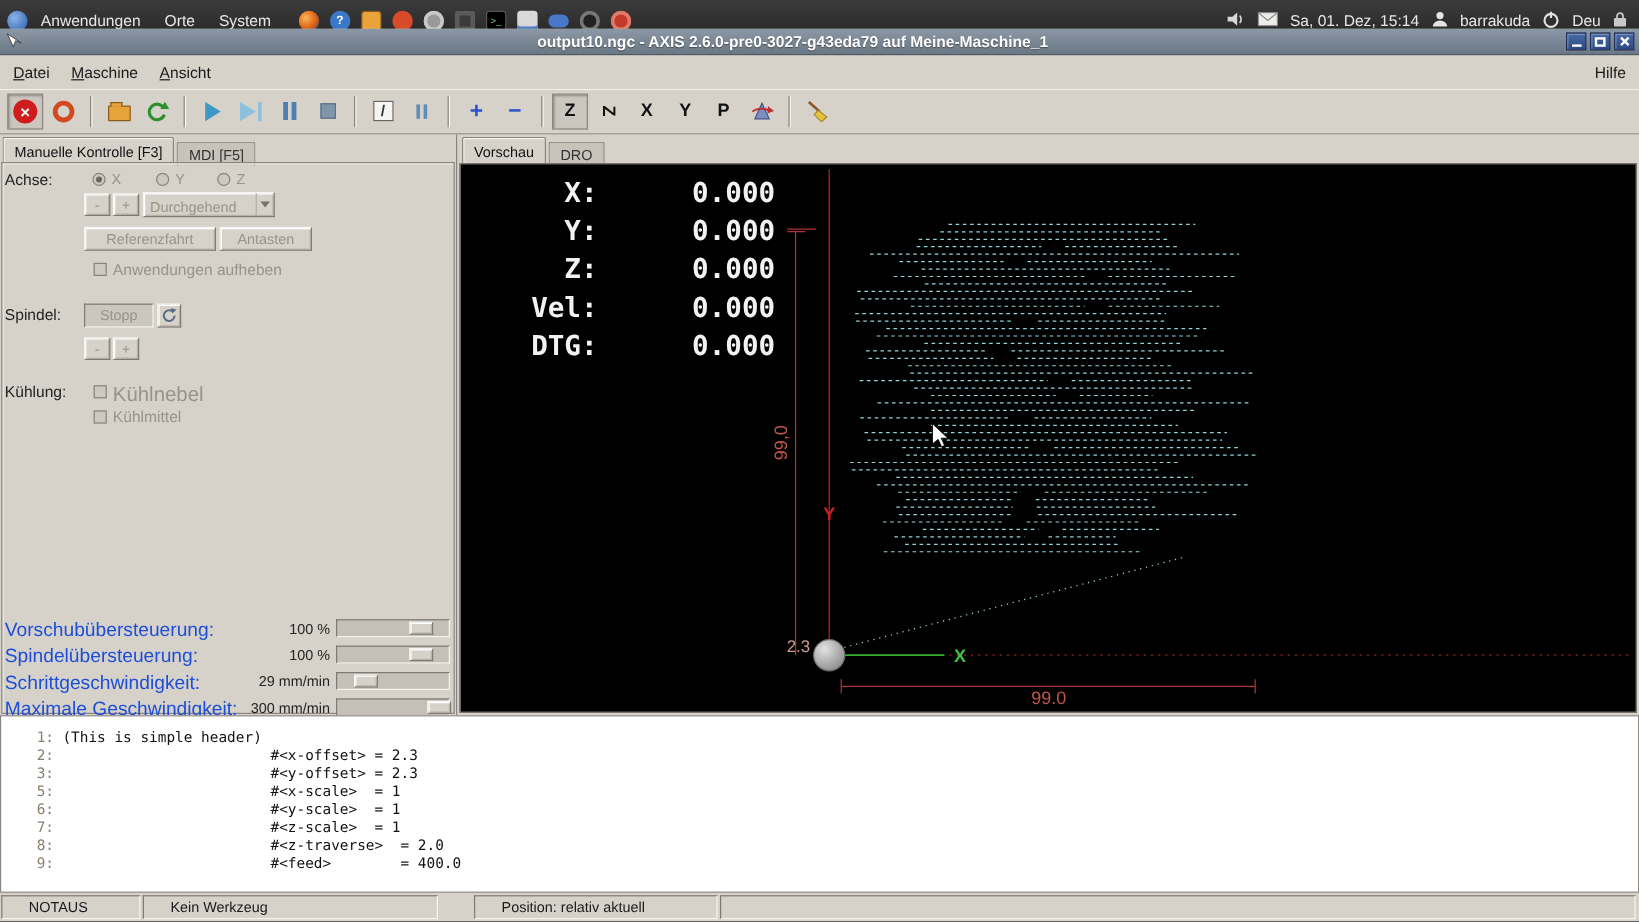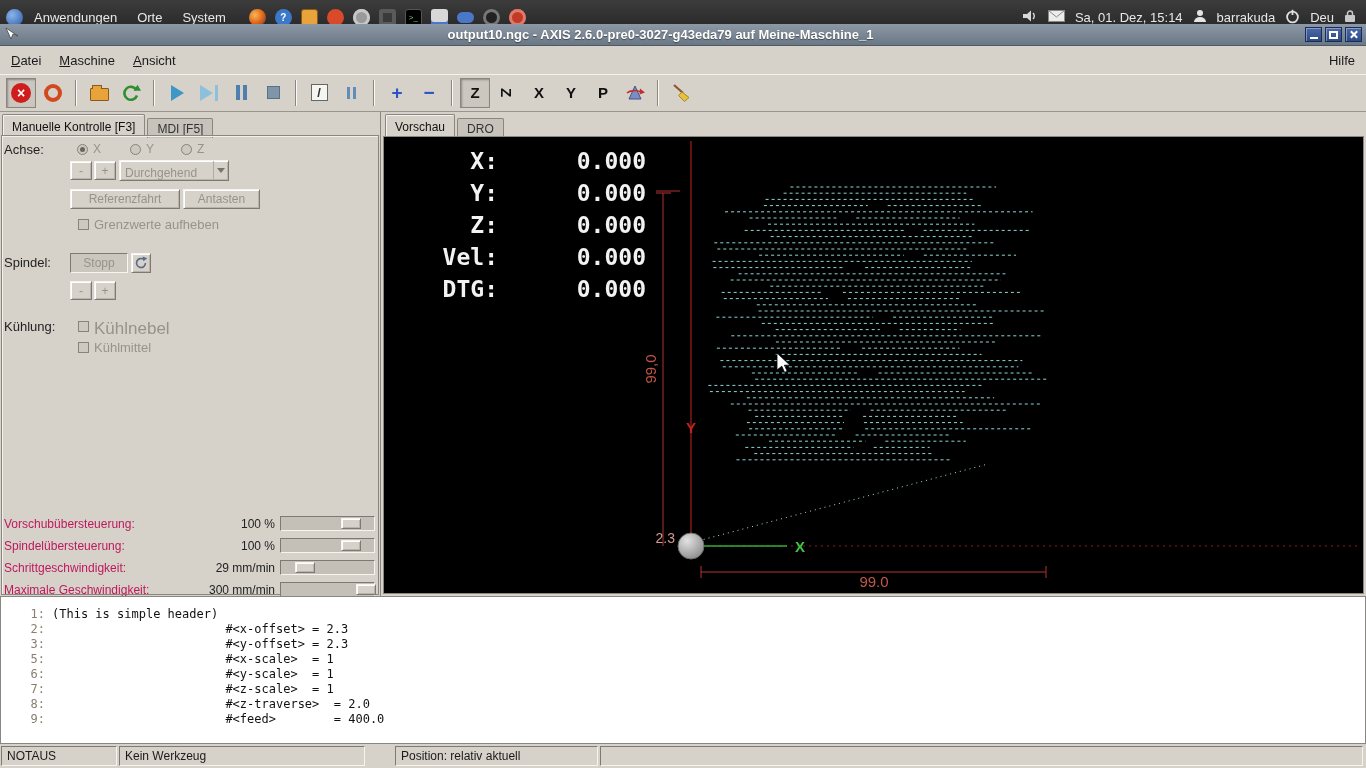--- a/index.html
+++ b/index.html
@@ -81,21 +81,21 @@
   .slbl{position:absolute;font-size:12px;}
   .radio{position:absolute;width:11px;height:11px;border-radius:50%;background:#cdc9c1;border:1px solid #87837b;}
   .radio.checked::after{content:"";position:absolute;left:2px;top:2px;width:5px;height:5px;border-radius:50%;background:#6a665e;}
   .checkbox{position:absolute;width:11px;height:11px;background:#cdc9c1;border:1px solid #87837b;}
   .combo{position:absolute;display:flex;align-items:flex-end;}
   .combo-text{flex:1;padding-left:5px;font-size:12px;white-space:nowrap;overflow:hidden;}
   .combo-btn{width:15px;height:100%;display:flex;align-items:center;justify-content:center;border-left:1px solid #b0aca4;}
   .carrow{width:0;height:0;border-left:4px solid transparent;border-right:4px solid transparent;border-top:5px solid #77736b;}
 
   .srow{position:absolute;left:0;width:381px;height:16px;}
-  .slabel{position:absolute;left:4px;top:1px;font-size:12px;color:#be185d;}
+  .slabel{position:absolute;left:4px;top:1px;font-size:16px;color:#1d4ed8;}
   .svalue{position:absolute;right:106px;top:1px;font-size:12px;color:#222;}
   .strack{position:absolute;left:280px;top:0;width:95px;height:15px;background:#c4c0b8;}
   .shandle{position:absolute;top:1px;width:20px;height:11px;background:#d6d2ca;}
 
   
   #preview-black{position:absolute;left:2px;top:24px;width:981px;height:458px;background:#000;border:1px solid #8a8680;}
   #dro{position:absolute;left:0;top:8px;font-family:"DejaVu Sans Mono",monospace;font-weight:bold;
     font-size:23px;line-height:32px;color:#f2f2f2;}
   .dro-row{display:flex;}
   .dro-l{width:114px;text-align:right;white-space:pre;}
@@ -104,21 +104,21 @@
 
   
   #gcode{position:absolute;left:0;top:572px;width:1366px;height:148px;background:#fff;
     border:1px solid #8a8680;padding-top:10px;font-family:"DejaVu Sans Mono",monospace;font-size:12px;line-height:15px;overflow:hidden;}
   .gl{white-space:pre;}
   .gn{display:inline-block;width:44px;text-align:right;color:#877f6f;}
   .gt{white-space:pre;color:#111;padding-left:7px;}
 
   
   #statusbar{position:absolute;left:0;top:720px;width:1366px;height:24px;display:flex;align-items:center;padding:1px;}
-  .scell{height:20px;margin-right:2px;padding:2px 5px;font-size:12px;display:flex;align-items:center;white-space:nowrap;}
+  .scell{height:20px;margin-right:2px;padding:2px 22px;font-size:12px;display:flex;align-items:center;white-space:nowrap;}
 </style>
 </head>
 <body>
 
 <div id="screen">
 
   <div id="desktop-panel">
     <div class="p-left">
       <span class="p-ico circ" style="background:radial-gradient(circle at 35% 35%,#8ab4e8,#2c5aa8);"></span>
       <span class="p-menu">Anwendungen</span>
@@ -318,21 +318,21 @@
           <span class="combo-text dis">Durchgehend</span>
           <span class="combo-btn">
               <span class="carrow"></span>
             </span>
         </div>
 
         <div class="btn raised dis" style="left:70px;top:77px;width:110px;height:20px;">Referenzfahrt</div>
         <div class="btn raised dis" style="left:183px;top:77px;width:77px;height:20px;">Antasten</div>
 
         <span class="checkbox" style="left:78px;top:107px;"></span>
-        <span class="slbl dis" style="left:94px;top:105px;font-size:13px;">Grenzwerte aufheben</span>
+        <span class="slbl dis" style="left:94px;top:105px;font-size:13px;">Anwendungen aufheben</span>
 
         <span class="lbl" style="left:4px;top:143px;">Spindel:</span>
         <div class="btn sunken dis" style="left:70px;top:141px;width:58px;height:20px;background:#cbc7bf;">Stopp</div>
         <div class="btn raised" style="left:131px;top:141px;width:20px;height:20px;">
           <svg width="14" height="14" viewBox="0 0 14 14">
             <path d="M11.5,7 a4.5,4.5 0 1 1 -1.8,-3.6" fill="none" stroke="#566a8a" stroke-width="1.6"></path>
             <polygon points="8.6,0.6 13.2,2.2 9.4,5.2" fill="#566a8a"></polygon>
           </svg>
         </div>
 

